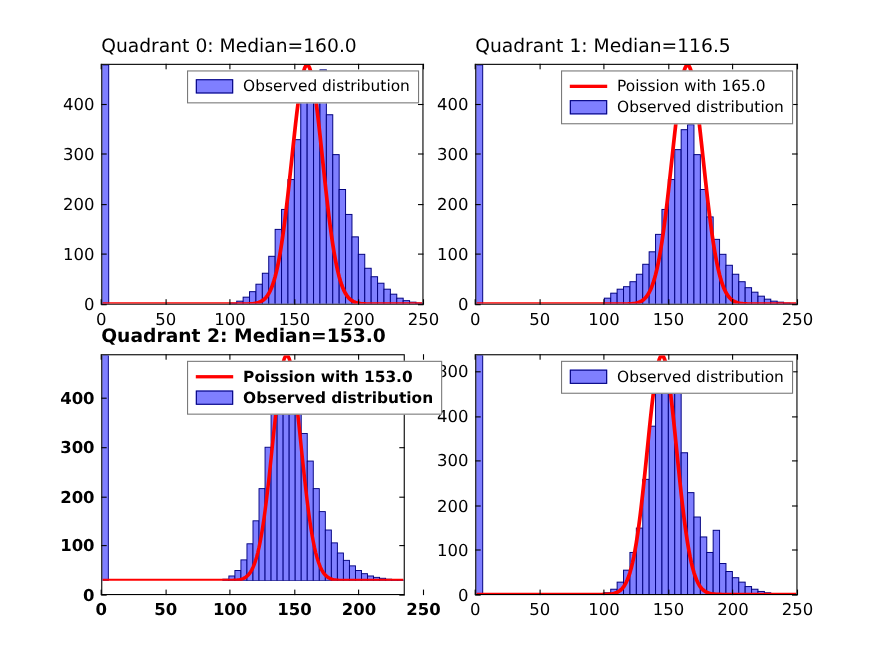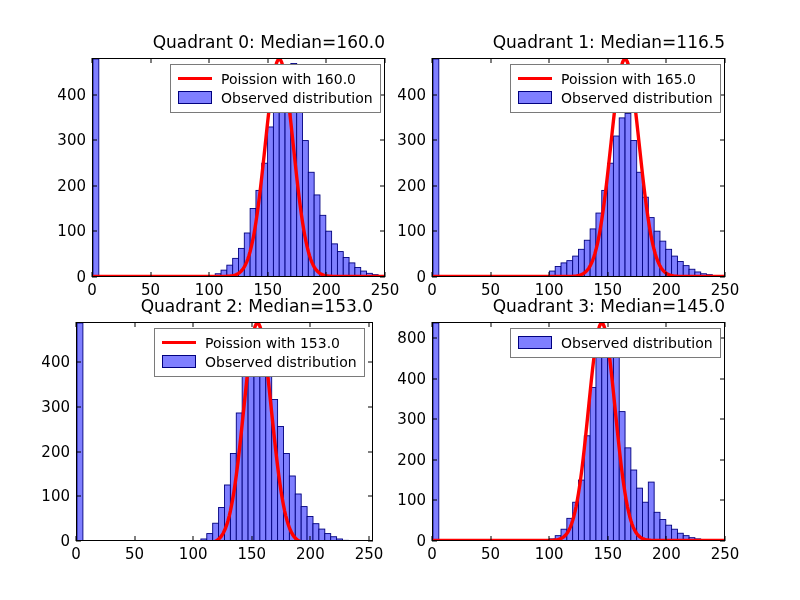--- a/index.html
+++ b/index.html
@@ -29,21 +29,21 @@
     white-space: nowrap;
   }
   .axes {
     position: absolute;
     box-sizing: border-box;
   }
   .axtitle {
     position: absolute;
     left: 0;
     width: 100%;
-    text-align: right;
+    text-align: left;
     font-size: 17px;
     color: #000;
     white-space: nowrap;
     top: -26px;
   }
   .frame {
     position: absolute;
     inset: 0;
     border: 1.3px solid #000;
     box-sizing: border-box;
@@ -201,24 +201,20 @@
         <div class="xtick-mark top" style="left: 175.8px;"></div>
         <div class="xtick-label" style="left: 234.4px;">200</div>
         <div class="xtick-mark" style="left: 234.4px;"></div>
         <div class="xtick-mark top" style="left: 234.4px;"></div>
         <div class="xtick-label" style="left: 293px;">250</div>
         <div class="xtick-mark" style="left: 293px;"></div>
         <div class="xtick-mark top" style="left: 293px;"></div>
       </div>
     <div class="legend" style="left:78px; top:6px;">
       <div class="legend-row">
-        <span class="legend-key key-line"></span>
-        <span class="legend-label">Poission with 160.0</span>
-      </div>
-      <div class="legend-row">
         <span class="legend-key key-patch"></span>
         <span class="legend-label">Observed distribution</span>
       </div>
     </div>
   </div>
 
   <div class="axes" id="ax1" style="left:432px; top:58px; width:293px; height:219px;">
     <div class="axtitle">Quadrant 1: Median=116.5</div>
     <div class="frame">
       <svg class="plotsvg" viewBox="0 0 293 219" preserveAspectRatio="none">
@@ -298,21 +294,21 @@
         <span class="legend-key key-line"></span>
         <span class="legend-label">Poission with 165.0</span>
       </div>
       <div class="legend-row">
         <span class="legend-key key-patch"></span>
         <span class="legend-label">Observed distribution</span>
       </div>
     </div>
   </div>
 
-  <div class="axes" id="ax2" style="left:76px; top:322px; width:297px; height:219px;">
+  <div class="axes" id="ax2" style="left:92px; top:322px; width:276px; height:219px;font-weight:bold;">
     <div class="axtitle">Quadrant 2: Median=153.0</div>
     <div class="frame">
       <svg class="plotsvg" viewBox="0 0 293 219" preserveAspectRatio="none">
         <g class="bars">
             <rect x="0.00" y="0.00" width="5.86" height="219.00" fill="#7f7fff" stroke="#00007f" stroke-width="0.9"></rect>
             <rect x="117.20" y="217.66" width="5.86" height="1.34" fill="#7f7fff" stroke="#00007f" stroke-width="0.9"></rect>
             <rect x="123.06" y="214.53" width="5.86" height="4.47" fill="#7f7fff" stroke="#00007f" stroke-width="0.9"></rect>
             <rect x="128.92" y="209.17" width="5.86" height="9.83" fill="#7f7fff" stroke="#00007f" stroke-width="0.9"></rect>
             <rect x="134.78" y="198.89" width="5.86" height="20.11" fill="#7f7fff" stroke="#00007f" stroke-width="0.9"></rect>
             <rect x="140.64" y="183.24" width="5.86" height="35.76" fill="#7f7fff" stroke="#00007f" stroke-width="0.9"></rect>
@@ -386,21 +382,20 @@
         <span class="legend-label">Poission with 153.0</span>
       </div>
       <div class="legend-row">
         <span class="legend-key key-patch"></span>
         <span class="legend-label">Observed distribution</span>
       </div>
     </div>
   </div>
 
   <div class="axes" id="ax3" style="left:432px; top:322px; width:293px; height:219px;">
-    <div class="axtitle">Quadrant 3: Median=145.0</div>
     <div class="frame">
       <svg class="plotsvg" viewBox="0 0 293 219" preserveAspectRatio="none">
         <g class="bars">
             <rect x="0.00" y="0.00" width="5.86" height="219.00" fill="#7f7fff" stroke="#00007f" stroke-width="0.9"></rect>
             <rect x="117.20" y="217.38" width="5.86" height="1.62" fill="#7f7fff" stroke="#00007f" stroke-width="0.9"></rect>
             <rect x="123.06" y="214.13" width="5.86" height="4.87" fill="#7f7fff" stroke="#00007f" stroke-width="0.9"></rect>
             <rect x="128.92" y="207.64" width="5.86" height="11.36" fill="#7f7fff" stroke="#00007f" stroke-width="0.9"></rect>
             <rect x="134.78" y="196.69" width="5.86" height="22.31" fill="#7f7fff" stroke="#00007f" stroke-width="0.9"></rect>
             <rect x="140.64" y="180.47" width="5.86" height="38.53" fill="#7f7fff" stroke="#00007f" stroke-width="0.9"></rect>
             <rect x="146.50" y="158.17" width="5.86" height="60.83" fill="#7f7fff" stroke="#00007f" stroke-width="0.9"></rect>

